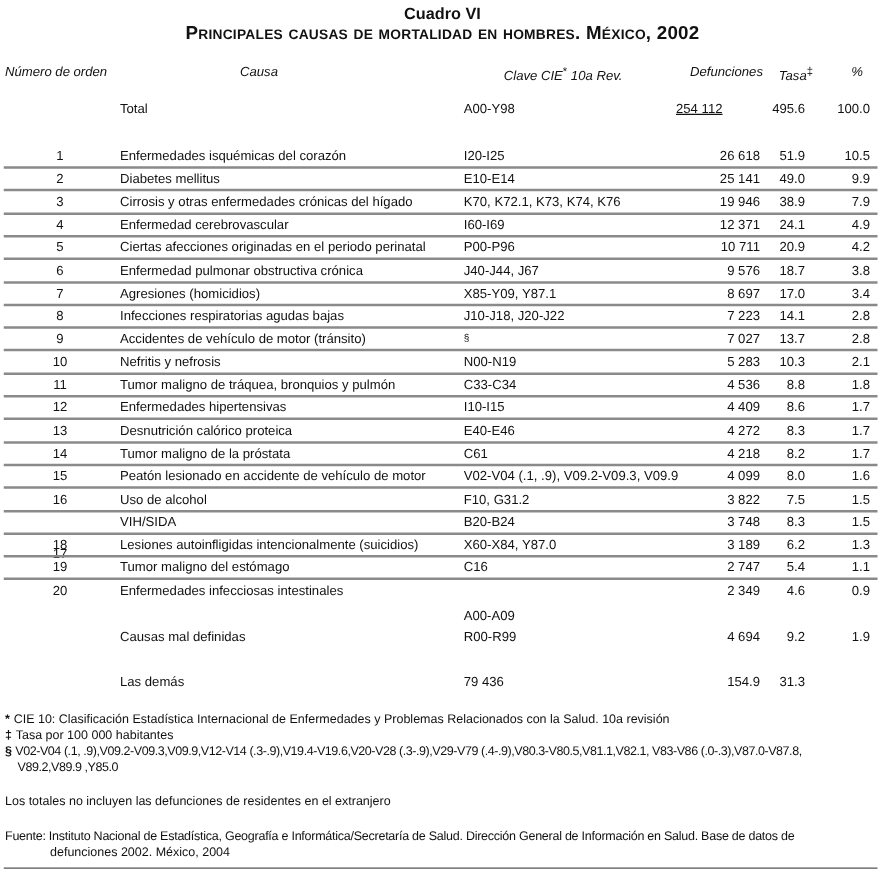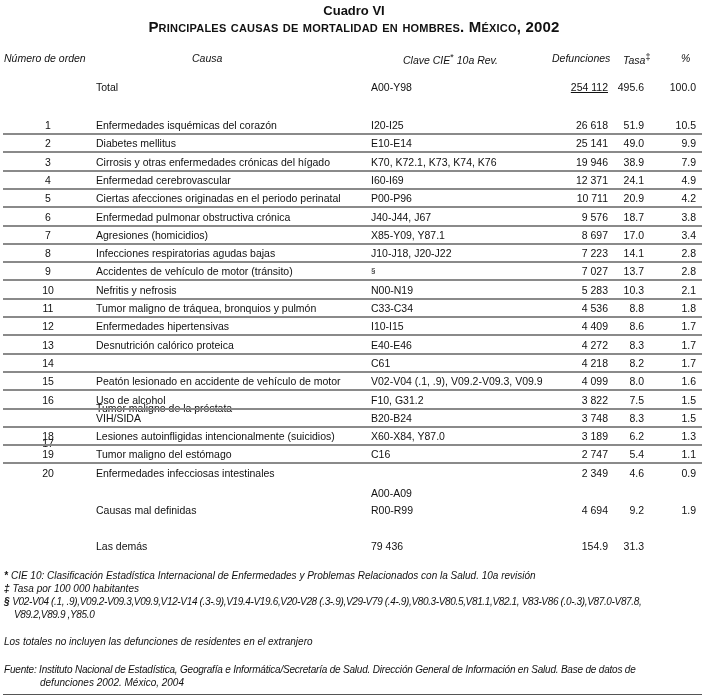--- a/index.html
+++ b/index.html
@@ -8,42 +8,42 @@
   #title1 { position:absolute; top:3px; left:0; width:708px; text-align:center;
             font-size:13px; font-weight:bold; letter-spacing:0px; }
   #title2 { position:absolute; top:18px; left:0; width:708px; text-align:center;
             font-size:15px; font-weight:bold; font-variant:small-caps; letter-spacing:0.2px; }
   .hdr { position:absolute; top:52px; font-size:10.5px; font-style:italic; white-space:nowrap; }
   .hdr sup { font-size:9px; font-style:normal; vertical-align:4px; }
   .cell { position:absolute; font-size:10.5px; white-space:nowrap; line-height:14px; }
   .num { text-align:center; }
   .r { text-align:right; }
   .rowline { position:absolute; left:3px; width:699px; height:0; border-top:2px solid #8a8a8a; }
-  .foot { position:absolute; left:4px; font-size:10px; white-space:nowrap; line-height:12px;font-style:italic; }
+  .foot { position:absolute; left:4px; font-size:10px; white-space:nowrap; line-height:12px; }
   .foot .mk { font-size:10px; font-weight:bold; margin-right:3px; }
   #bottomline { position:absolute; left:3px; top:694px; width:699px; border-top:1px solid #555; }
   .sect { font-size:8px; }
 </style>
 </head>
 <body>
 
 <div id="title1">Cuadro VI</div>
 <div id="title2">Principales causas de mortalidad en hombres. México, 2002</div>
 
 <div class="hdr" style="left:4px;">Número de orden</div>
 <div class="hdr" style="left:192px;">Causa</div>
 <div class="hdr" style="left:403px;"><span>Clave CIE</span><sup>*</sup><span> 10a Rev.</span></div>
 <div class="hdr" style="left:552px;">Defunciones</div>
 <div class="hdr" style="left:623px;"><span>Tasa</span><sup>‡</sup></div>
 <div class="hdr" style="left:681px;">%</div>
 
 <div>
   <div class="cell" style="left:96px; top:80px;">Total</div>
   <div class="cell" style="left:371px; top:80px;">A00-Y98</div>
-  <div class="cell r" style="left:540px; width:68px; top:80px;text-decoration:underline;">254 112</div>
+  <div class="cell r" style="left:510px; width:68px; top:80px;text-decoration:underline;">254 112</div>
   <div class="cell r" style="left:600px; width:44px; top:80px;">495.6</div>
   <div class="cell r" style="left:650px; width:46px; top:80px;">100.0</div>
 </div>
 
 <div id="rows">
     <div>
       <div class="cell num" style="left:20px; width:56px;top:118px;">1</div>
       <div class="cell" style="left:96px;top:118px;">Enfermedades isquémicas del corazón</div>
       <div class="cell" style="left:371px;top:118px;">I20-I25</div>
       <div class="cell r" style="left:540px; width:68px;top:118px;">26 618</div>
@@ -154,21 +154,21 @@
       <div class="cell num" style="left:20px; width:56px;top:338px;">13</div>
       <div class="cell" style="left:96px;top:338px;">Desnutrición calórico proteica</div>
       <div class="cell" style="left:371px;top:338px;">E40-E46</div>
       <div class="cell r" style="left:540px; width:68px;top:338px;">4 272</div>
       <div class="cell r" style="left:600px; width:44px;top:338px;">8.3</div>
       <div class="cell r" style="left:650px; width:46px;top:338px;">1.7</div>
     </div>
     <div class="rowline" style="top: 353px;"></div>
     <div>
       <div class="cell num" style="left:20px; width:56px;top:356px;">14</div>
-      <div class="cell" style="left:96px;top:356px;margin-top:45px;">Tumor maligno de la próstata</div>
+      <div class="cell" style="left:96px;top:356px;">Tumor maligno de la próstata</div>
       <div class="cell" style="left:371px;top:356px;">C61</div>
       <div class="cell r" style="left:540px; width:68px;top:356px;">4 218</div>
       <div class="cell r" style="left:600px; width:44px;top:356px;">8.2</div>
       <div class="cell r" style="left:650px; width:46px;top:356px;">1.7</div>
     </div>
     <div class="rowline" style="top: 371px;"></div>
     <div>
       <div class="cell num" style="left:20px; width:56px;top:374px;">15</div>
       <div class="cell" style="left:96px;top:374px;">Peatón lesionado en accidente de vehículo de motor</div>
       <div class="cell" style="left:371px;top:374px;">V02-V04 (.1, .9), V09.2-V09.3, V09.9</div>

